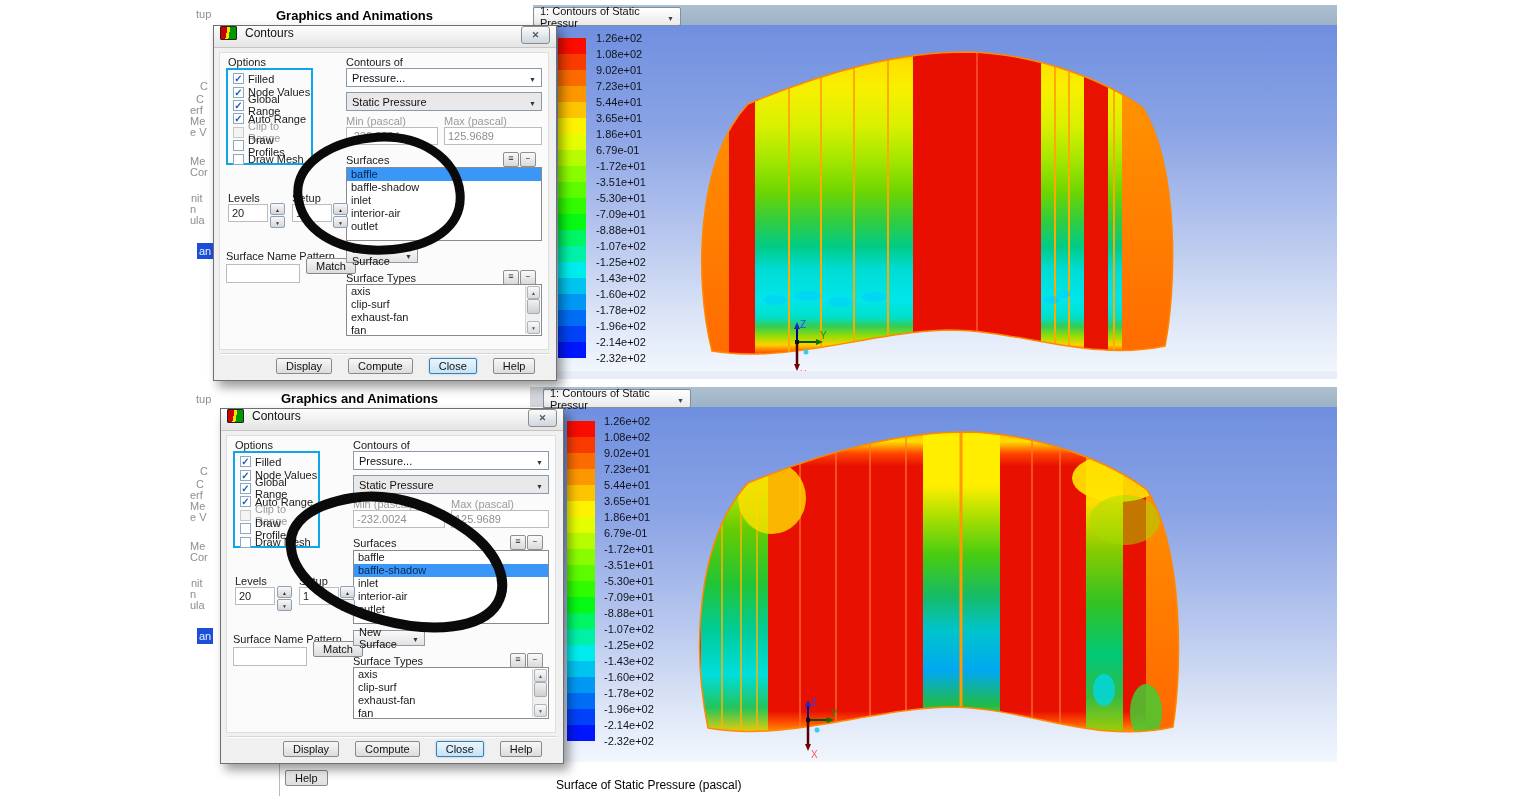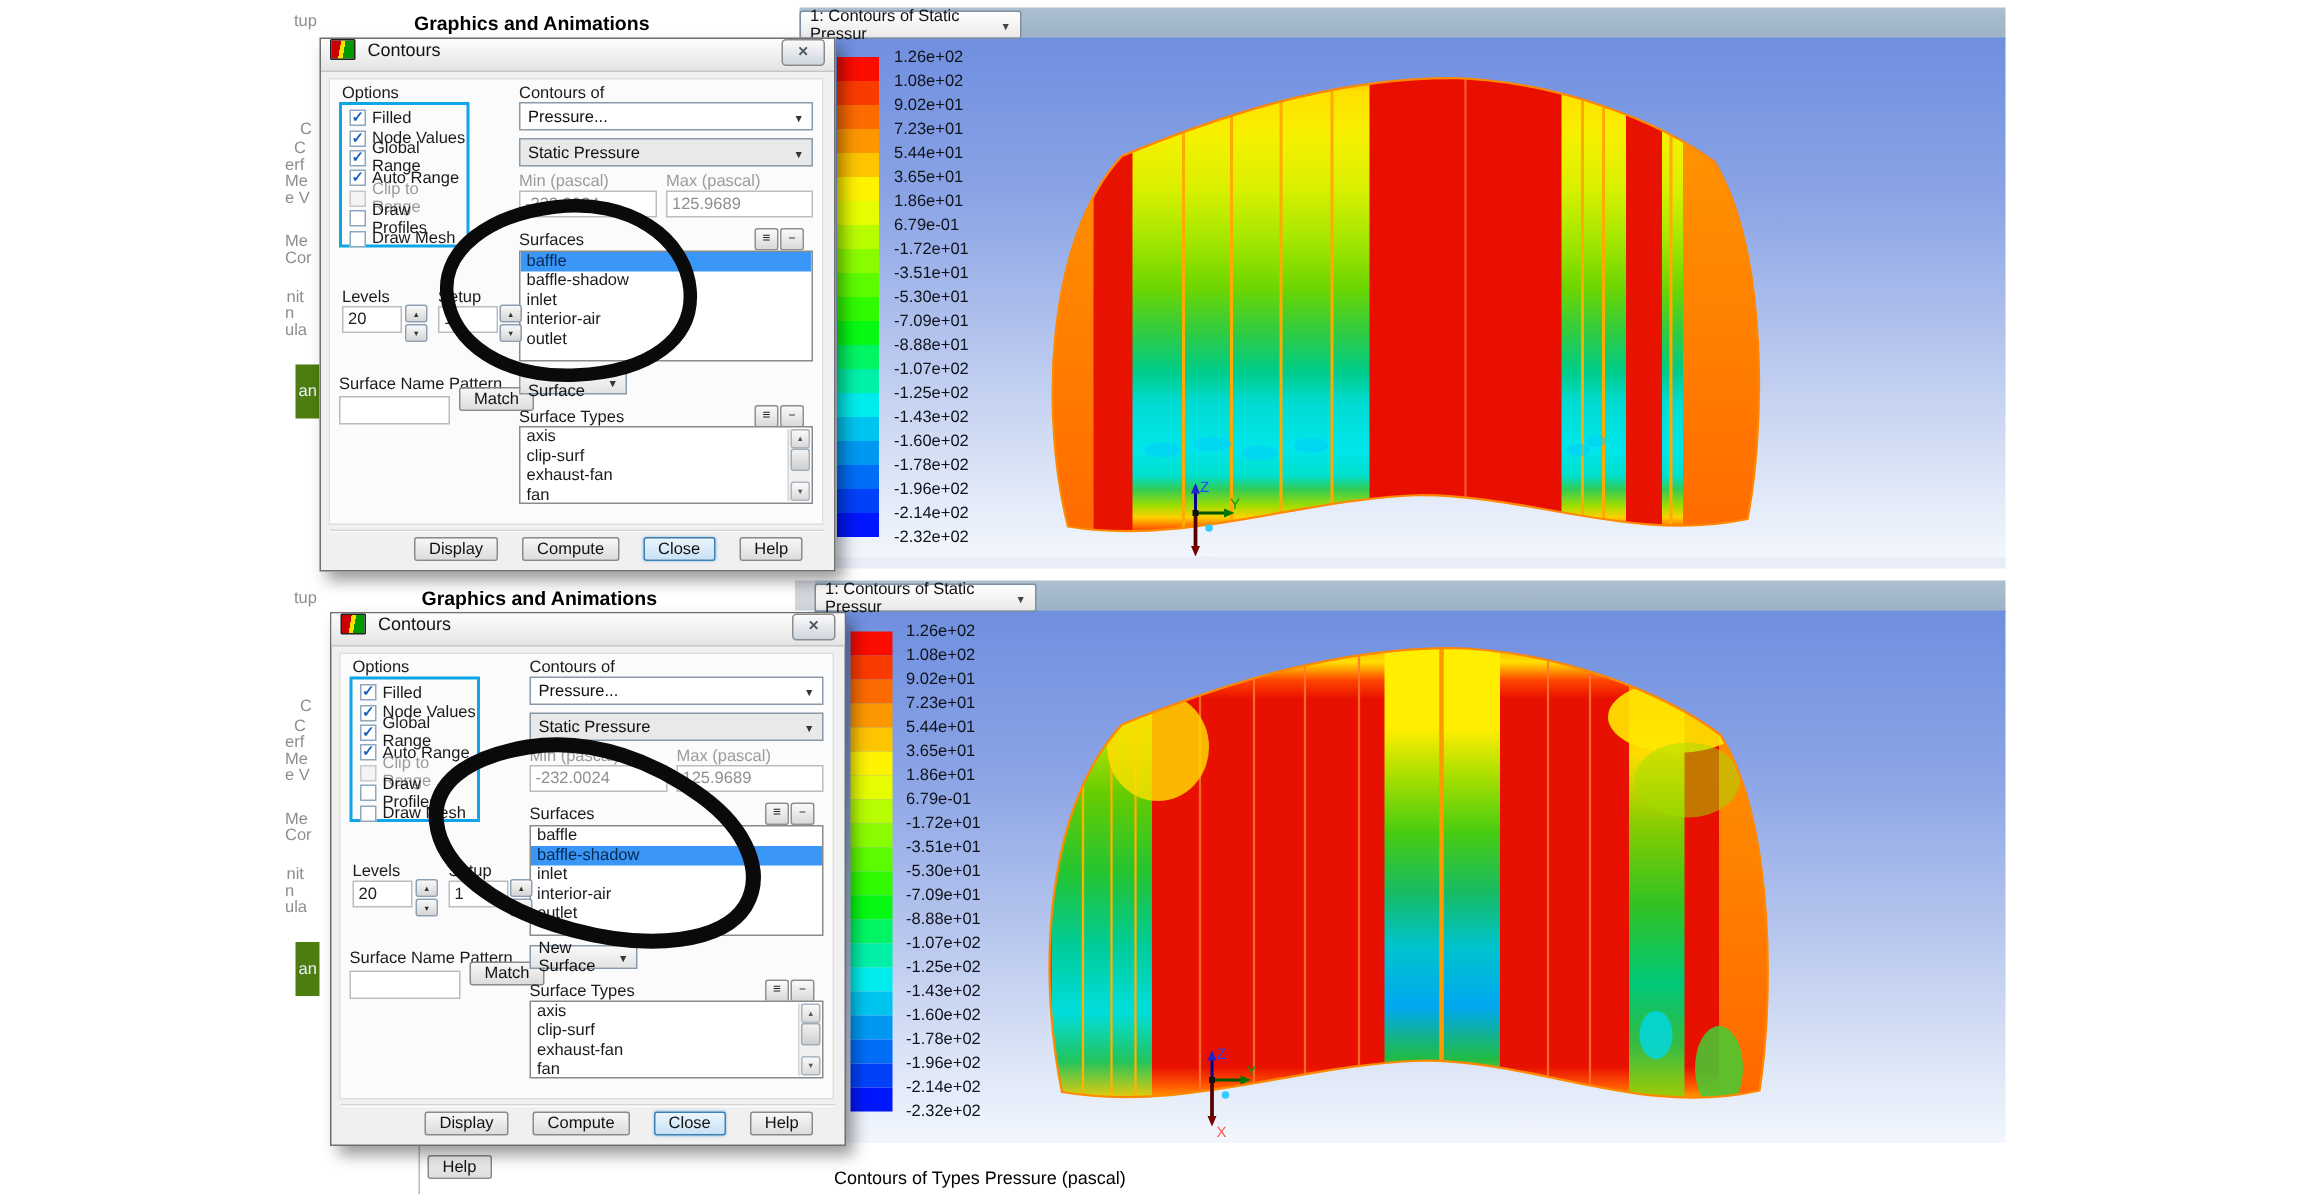--- a/index.html
+++ b/index.html
@@ -8,21 +8,21 @@
   .abs{position:absolute}
 
   
   .gbar{position:absolute;background:linear-gradient(#adc0d1,#9cb2c6);border-bottom:1px solid #8ba2b5}
   .viewport{position:absolute;background:linear-gradient(#6f8fdf 0%,#8aa3e5 30%,#b9c8ee 62%,#dde6f7 85%,#f2f6fd 100%)}
   .hdr{position:absolute;font-weight:bold;font-size:13px;color:#000;white-space:nowrap}
   .view-combo{position:absolute;height:17px;background:linear-gradient(#ffffff,#e9e9e9);border:1px solid #7f8f9d;
       border-radius:2px;display:flex;align-items:center;gap:6px;padding:0 6px;font-size:11px;color:#111;z-index:5}
   .view-combo .arrow::before{content:"▼";font-size:7px;color:#444}
   .frag{position:absolute;font-size:11px;color:#8e8e8e;white-space:nowrap}
-  .frag.hl{background:#4d7c0f;color:#eaf2ff;padding:12px 2px}
+  .frag.hl{background:#1d4ed8;color:#eaf2ff;padding:2px 2px}
   .dashes{position:absolute;border-top:2px dotted #b3b3b3;opacity:.75}
   .vline{position:absolute;width:1px;background:#b9b9b9}
   .status-text{position:absolute;font-size:12px;color:#000;white-space:nowrap}
 
   
   .legend-bar{position:absolute;width:28px;display:flex;flex-direction:column;z-index:2}
   .legend-band{height:16px;width:100%}
   .legend-labels{position:absolute;display:flex;flex-direction:column;z-index:2;font-size:11px;color:#10131c}
   .legend-label{height:16px;line-height:16px;white-space:nowrap}
 
@@ -604,13 +604,13 @@
     <span class="frag" style="left: 190px; top: 540px;">Me</span>
     <span class="frag" style="left: 190px; top: 551px;">Cor</span>
     <span class="frag" style="left: 191px; top: 577px;">nit</span>
     <span class="frag" style="left: 190px; top: 588px;">n</span>
     <span class="frag" style="left: 190px; top: 599px;">ula</span>
     <span class="frag hl" style="left: 197px; top: 628px;">an</span>
   </div>
 
 <div class="vline" style="left:279px;top:762px;height:34px"></div>
 <button class="win-btn" style="position:absolute;left:285px;top:770px">Help</button>
-<div class="status-text" style="left:556px;top:778px">Contours of Types Pressure (pascal)</div>
+<div class="status-text" style="left:556px;top:778px">Surface of Static Pressure (pascal)</div>
 
 </body></html>

